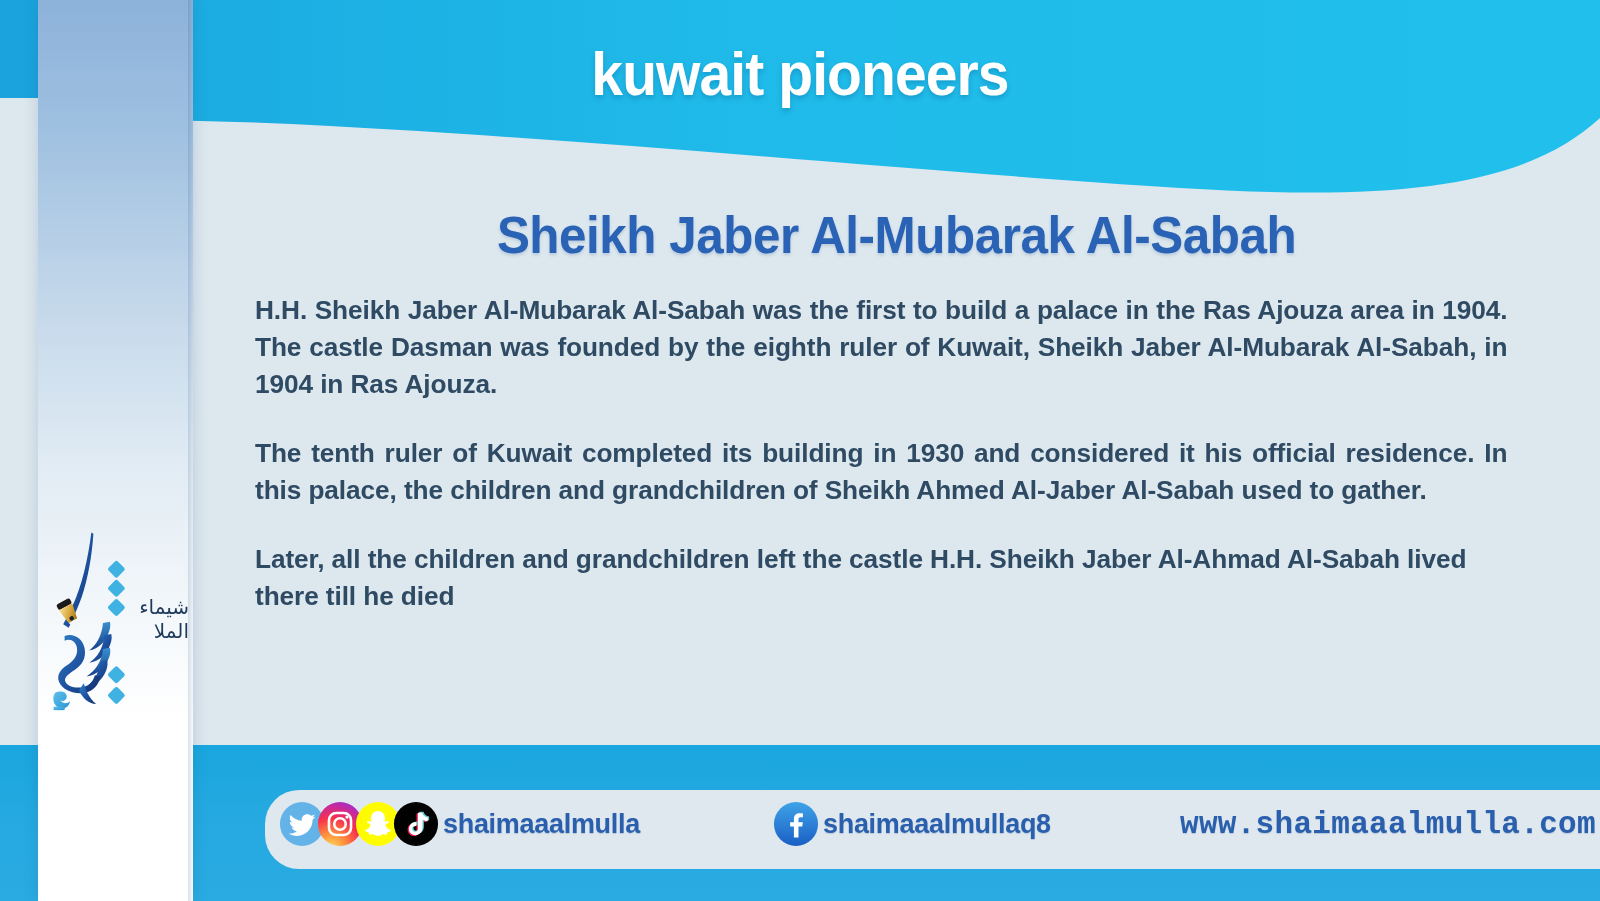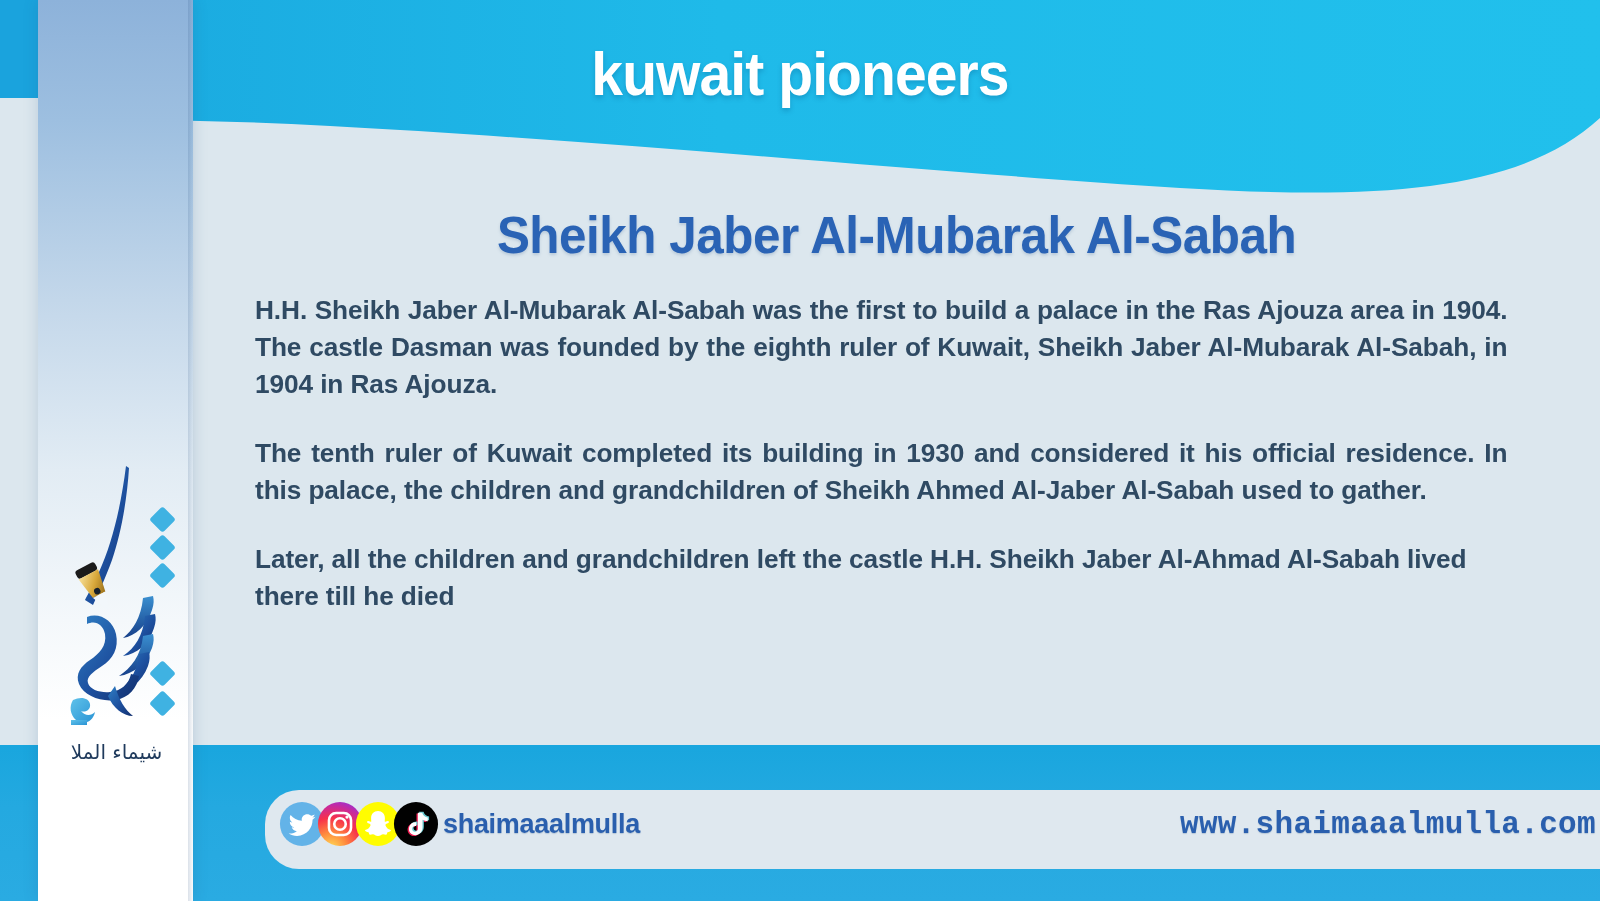--- a/index.html
+++ b/index.html
@@ -60,21 +60,21 @@
     position:absolute; left:188px; top:0; width:6px; height:901px;
     background:linear-gradient(90deg, rgba(30,70,120,.16), rgba(30,70,120,0));
     z-index:5;
   }
 
   
   .logo-wrap{
     position:absolute; left:44px; top:448px;
     width:145px; height:350px;
     z-index:6;
-    display:flex; flex-direction:column; align-items:center;
+    display:flex; flex-direction:row; align-items:center;
   }
   .logo-mark{ width:120px; height:300px; display:block; }
   .logo-word{
     margin-top:-8px;
     font-size:20px;
     color:#1f3a5c;
     direction:rtl;
     font-family:"DejaVu Sans", sans-serif;
     letter-spacing:1px;
   }
@@ -304,20 +304,36 @@
                      c0,1.6,1.3,2.9,2.9,2.9c1.6,0,3-1.3,3-2.9V12.2H30.5z" fill="#69c9d0" transform="translate(1.4,-0.9)"></path>
             <path d="M30.5,12.2c0.9,3,2.9,4.6,5.8,4.9v4c-1.9,0.1-3.6-0.4-5.5-1.5v7.9c0,6.1-5.5,9.8-10.5,7.5
                      c-3.9-1.8-4.9-6.9-2.2-10.3c1.5-1.8,3.8-2.7,6.1-2.4v4.1c-0.4-0.1-0.9-0.2-1.3-0.2c-1.6,0-2.9,1.3-2.9,2.9
                      c0,1.6,1.3,2.9,2.9,2.9c1.6,0,3-1.3,3-2.9V12.2H30.5z" fill="#ffffff"></path>
           </svg>
 
         </div>
         <span class="handle">shaimaaalmulla</span>
       </div>
 
+      <div class="fgroup g2">
+        <div class="icons-row">
+          <svg class="ic" viewBox="0 0 48 48">
+            <defs>
+              <linearGradient id="fbGrad" x1="0" y1="0" x2="0" y2="1">
+                <stop offset="0%" stop-color="#3fa3e8"></stop>
+                <stop offset="100%" stop-color="#1a5fc4"></stop>
+              </linearGradient>
+            </defs>
+            <circle cx="24" cy="24" r="23" fill="url(#fbGrad)"></circle>
+            <path d="M26.6,38V26.6h3.9l0.6-4.5h-4.5v-2.9c0-1.3,0.4-2.2,2.2-2.2l2.4,0v-4c-0.4-0.1-1.8-0.2-3.5-0.2
+                     c-3.5,0-5.9,2.1-5.9,6v3.3h-3.9v4.5h3.9V38H26.6z" fill="#ffffff"></path>
+          </svg>
+        </div>
+        <span class="handle">shaimaaalmullaq8</span>
+      </div>
 
       <div class="fgroup g3">
         <span class="handle url">www.shaimaaalmulla.com</span>
       </div>
 
     </div>
   </div>
 
 </div>
 

